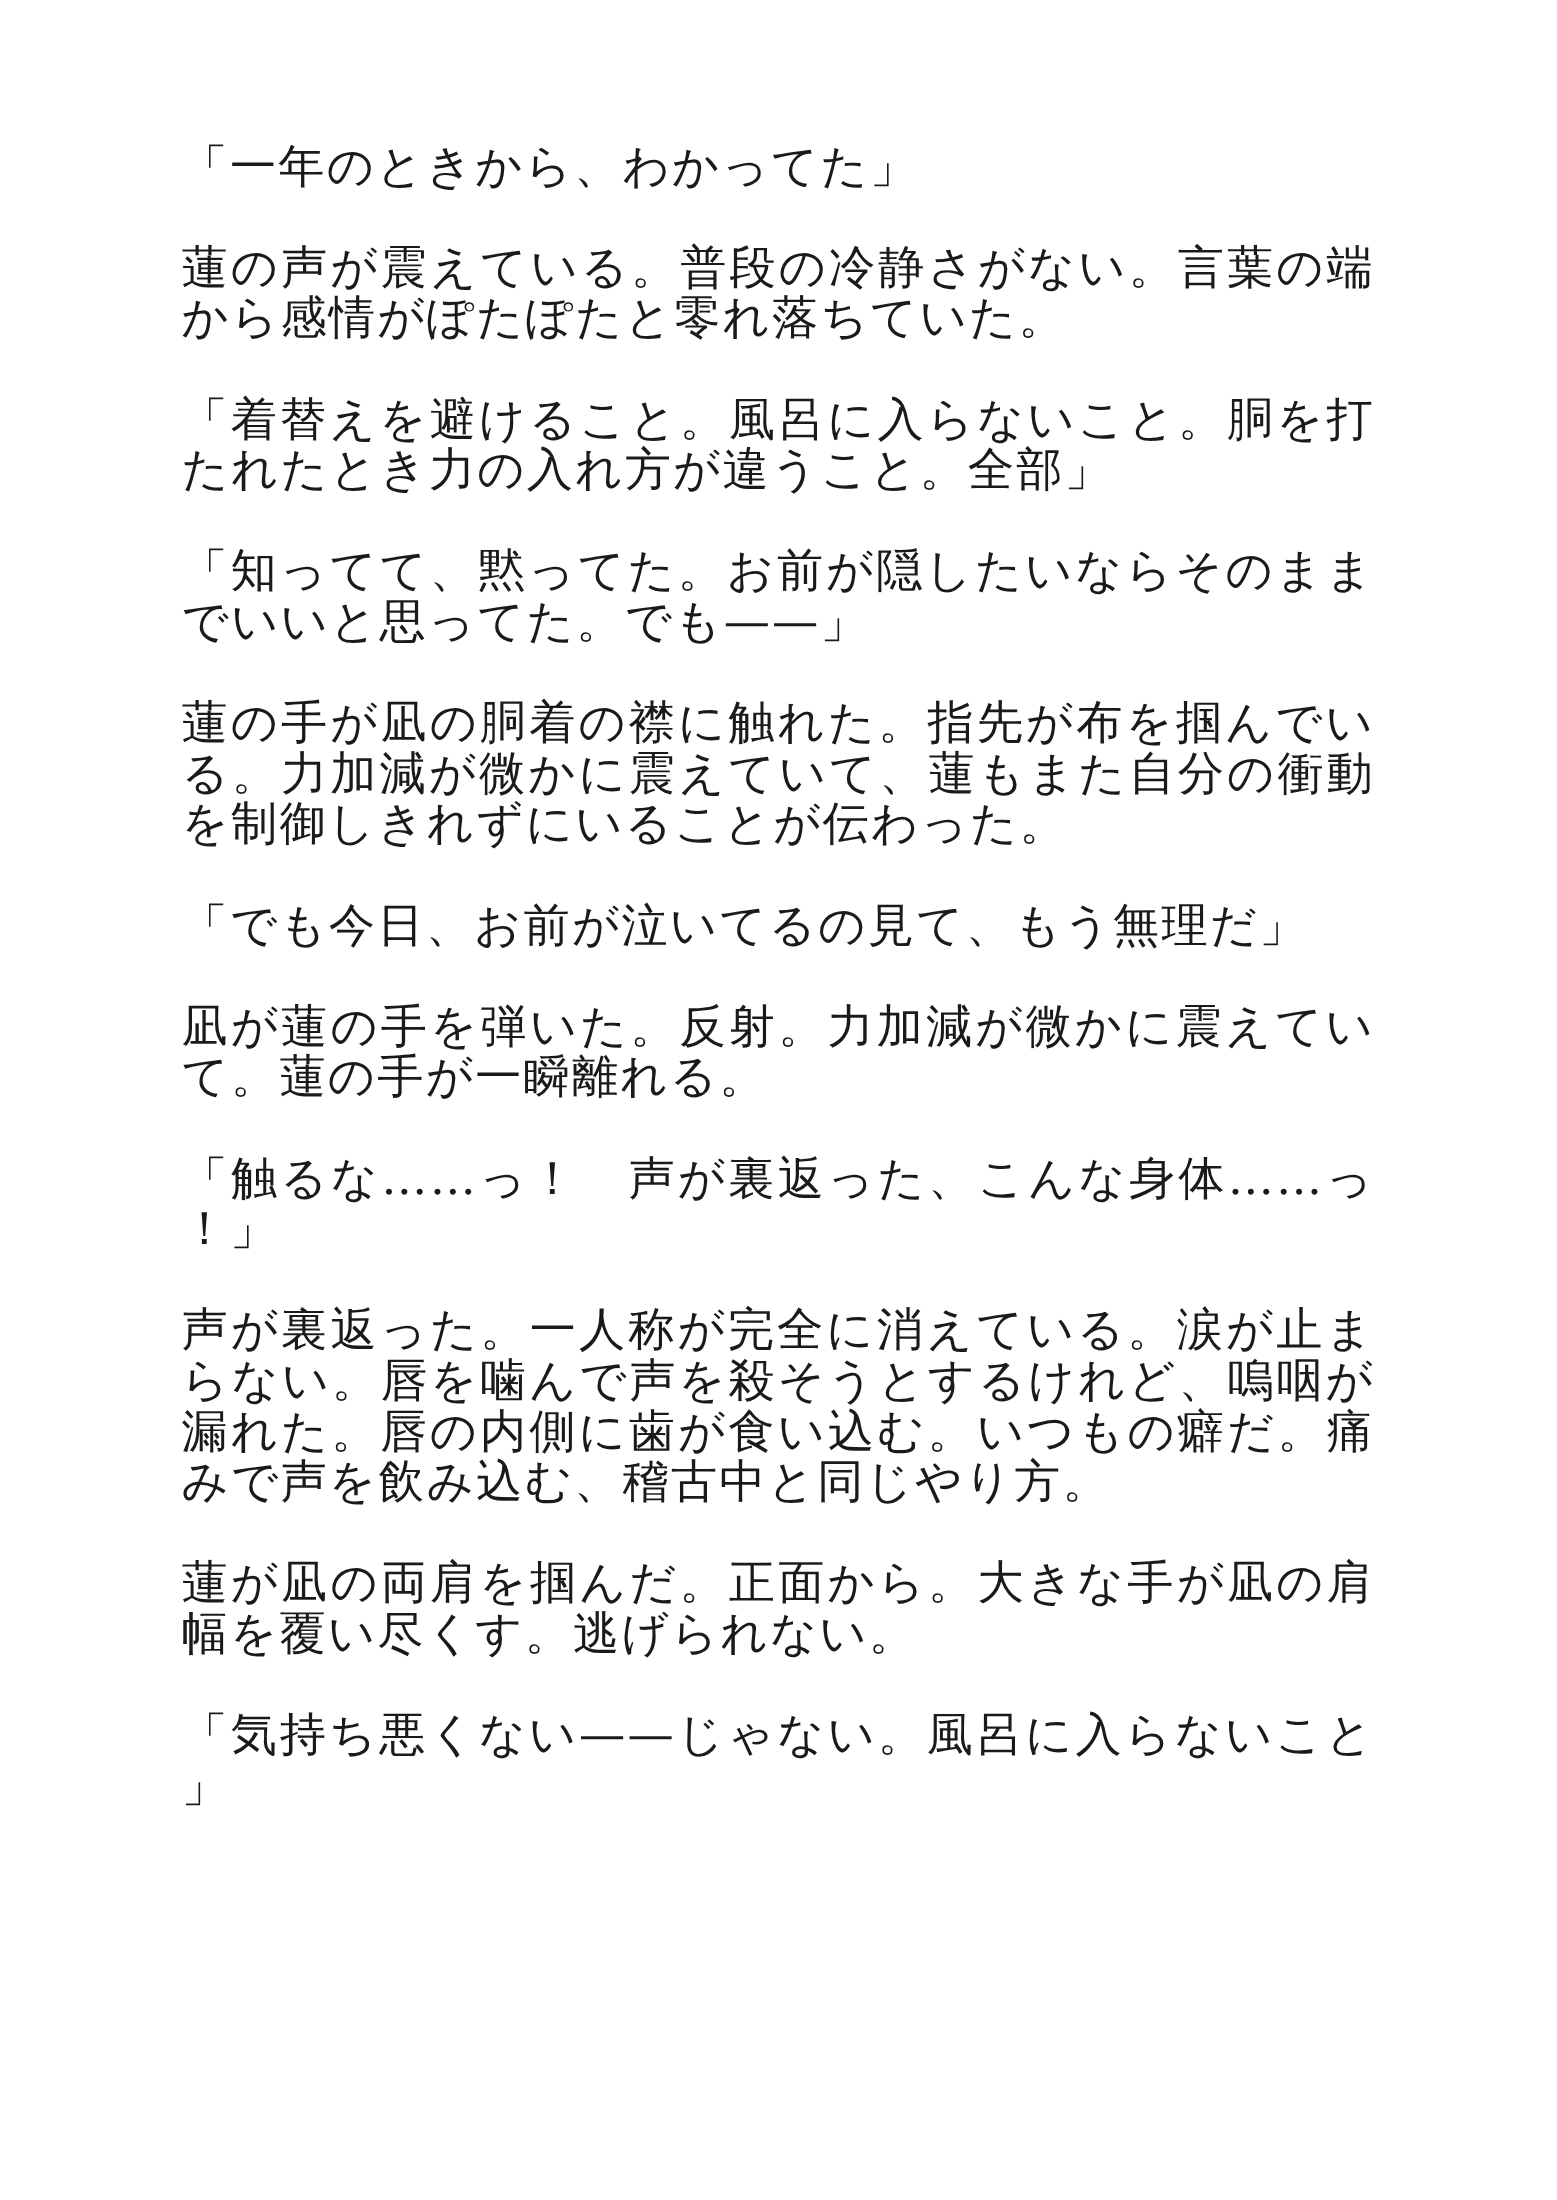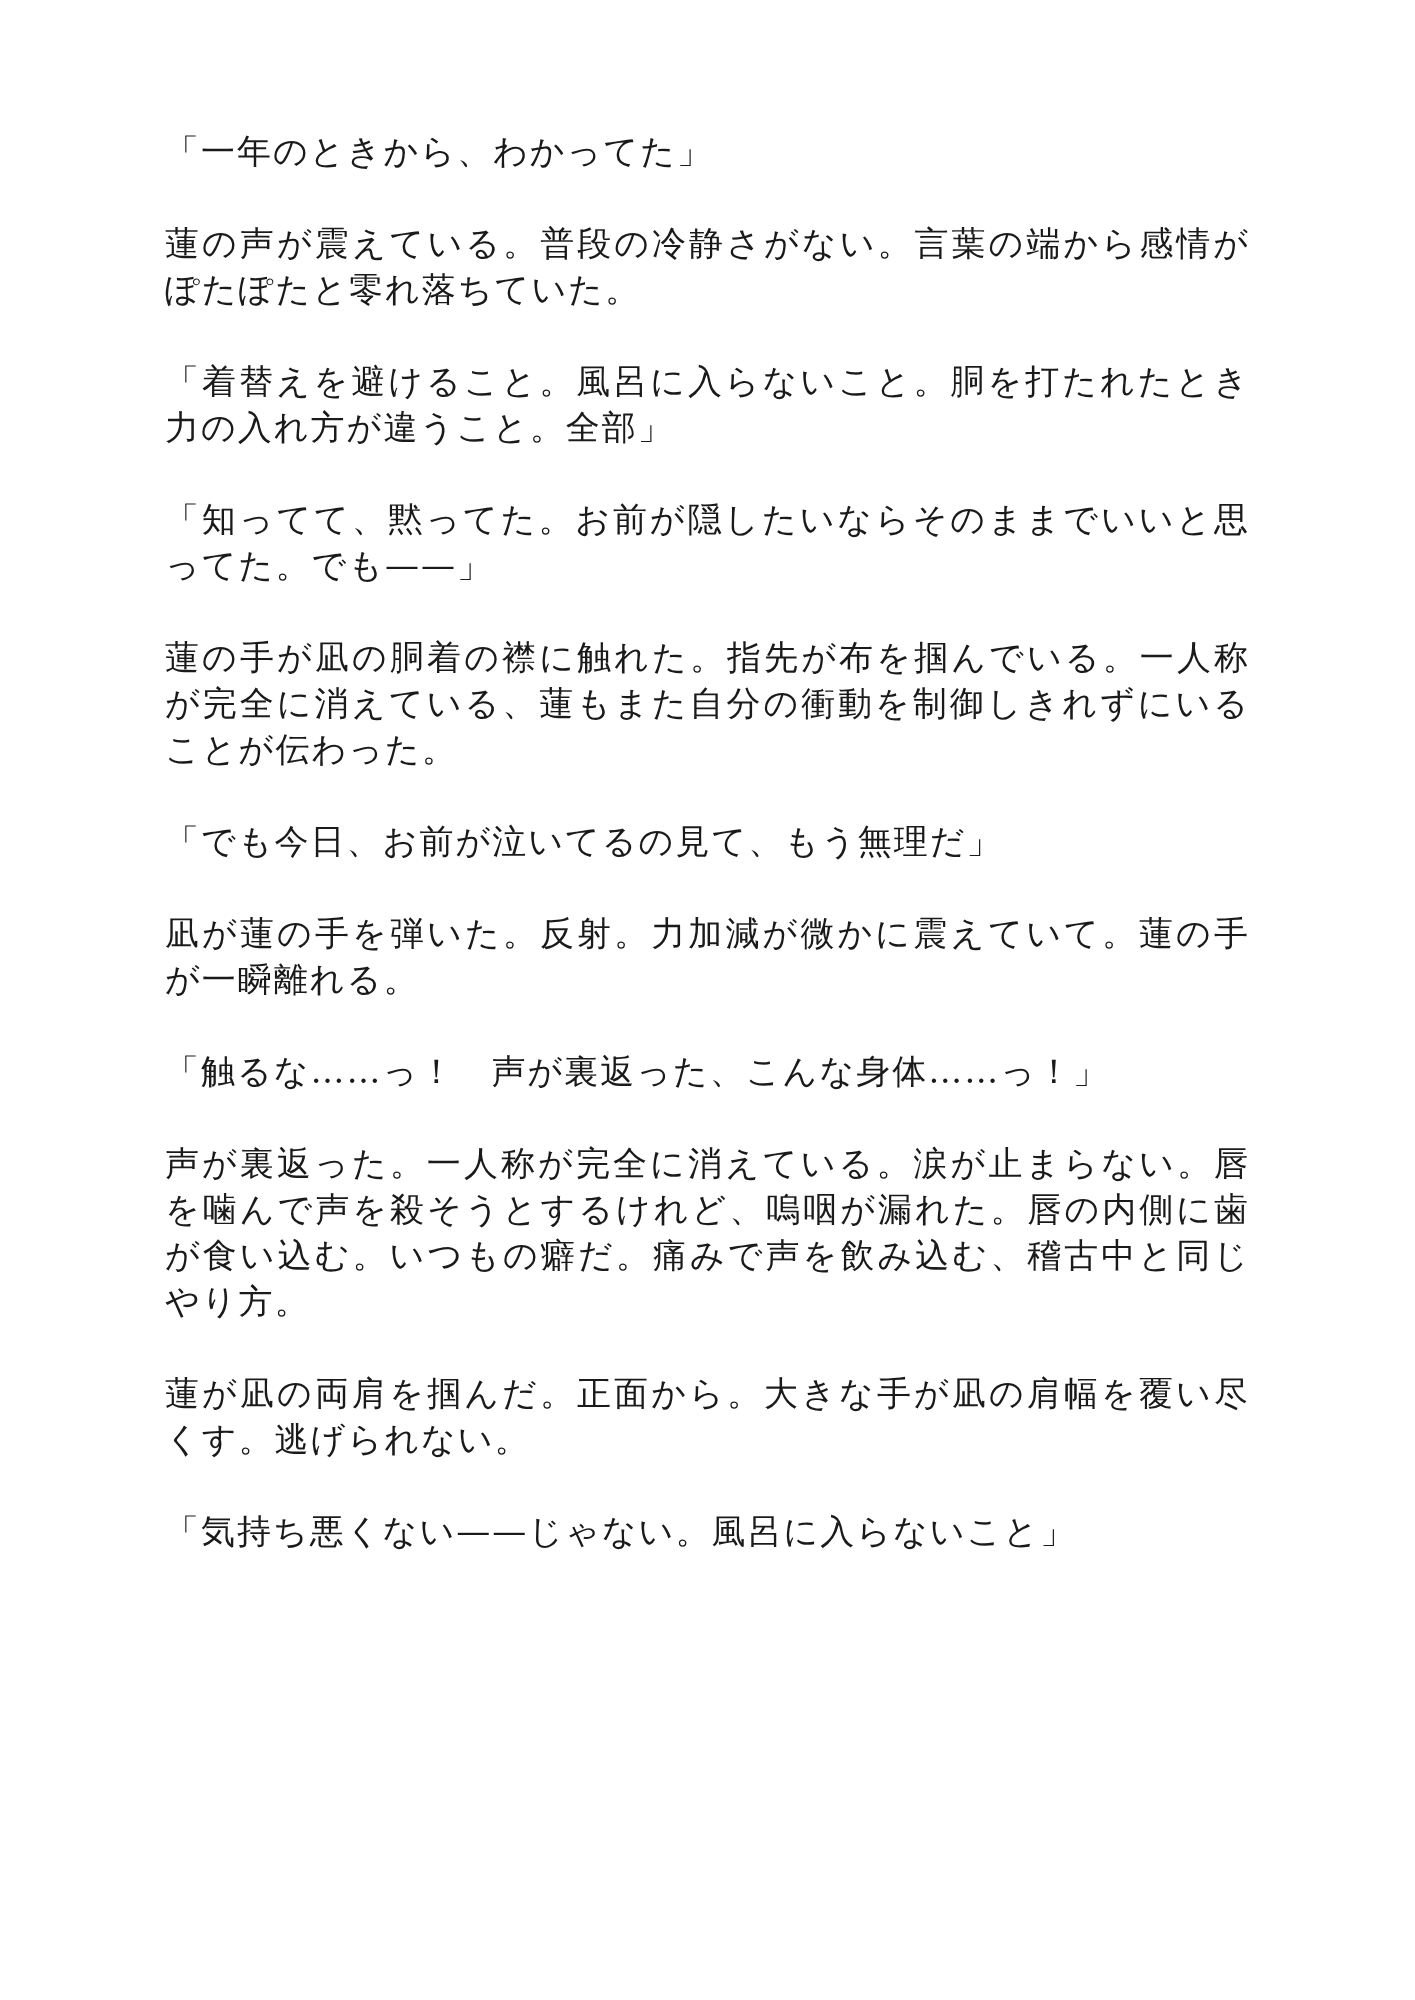--- a/index.html
+++ b/index.html
@@ -15,39 +15,39 @@
   }
   .page {
     box-sizing: border-box;
     width: 1415px;
     height: 2000px;
     padding: 128px 165px 0 165px;
     background: #ffffff;
   }
   .page p {
     margin: 0 0 46px 0;
-    font-size: 34px;
+    font-size: 42px;
     line-height: 46px;
     letter-spacing: 2px;
     color: #1a1a1a;
     text-align: justify;
     text-justify: inter-character;
     line-break: anywhere;
     word-break: break-all;
     font-weight: 400;
   }
 </style>
 </head>
 <body>
 
 <main class="page">
   <p>「一年のときから、わかってた」</p>
   <p>蓮の声が震えている。普段の冷静さがない。言葉の端から感情がぽたぽたと零れ落ちていた。</p>
   <p>「着替えを避けること。風呂に入らないこと。胴を打たれたとき力の入れ方が違うこと。全部」</p>
   <p>「知ってて、黙ってた。お前が隠したいならそのままでいいと思ってた。でも——」</p>
-  <p>蓮の手が凪の胴着の襟に触れた。指先が布を掴んでいる。一人称が完全に消えている、蓮もまた自分の衝動を制御しきれずにいることが伝わった。</p>
+  <p>蓮の手が凪の胴着の襟に触れた。指先が布を掴んでいる。力加減が微かに震えていて、蓮もまた自分の衝動を制御しきれずにいることが伝わった。</p>
   <p>「でも今日、お前が泣いてるの見て、もう無理だ」</p>
   <p>凪が蓮の手を弾いた。反射。力加減が微かに震えていて。蓮の手が一瞬離れる。</p>
   <p>「触るな……っ！　声が裏返った、こんな身体……っ！」</p>
   <p>声が裏返った。一人称が完全に消えている。涙が止まらない。唇を噛んで声を殺そうとするけれど、嗚咽が漏れた。唇の内側に歯が食い込む。いつもの癖だ。痛みで声を飲み込む、稽古中と同じやり方。</p>
   <p>蓮が凪の両肩を掴んだ。正面から。大きな手が凪の肩幅を覆い尽くす。逃げられない。</p>
   <p>「気持ち悪くない——じゃない。風呂に入らないこと」</p>
 </main>
 
 </body></html>

